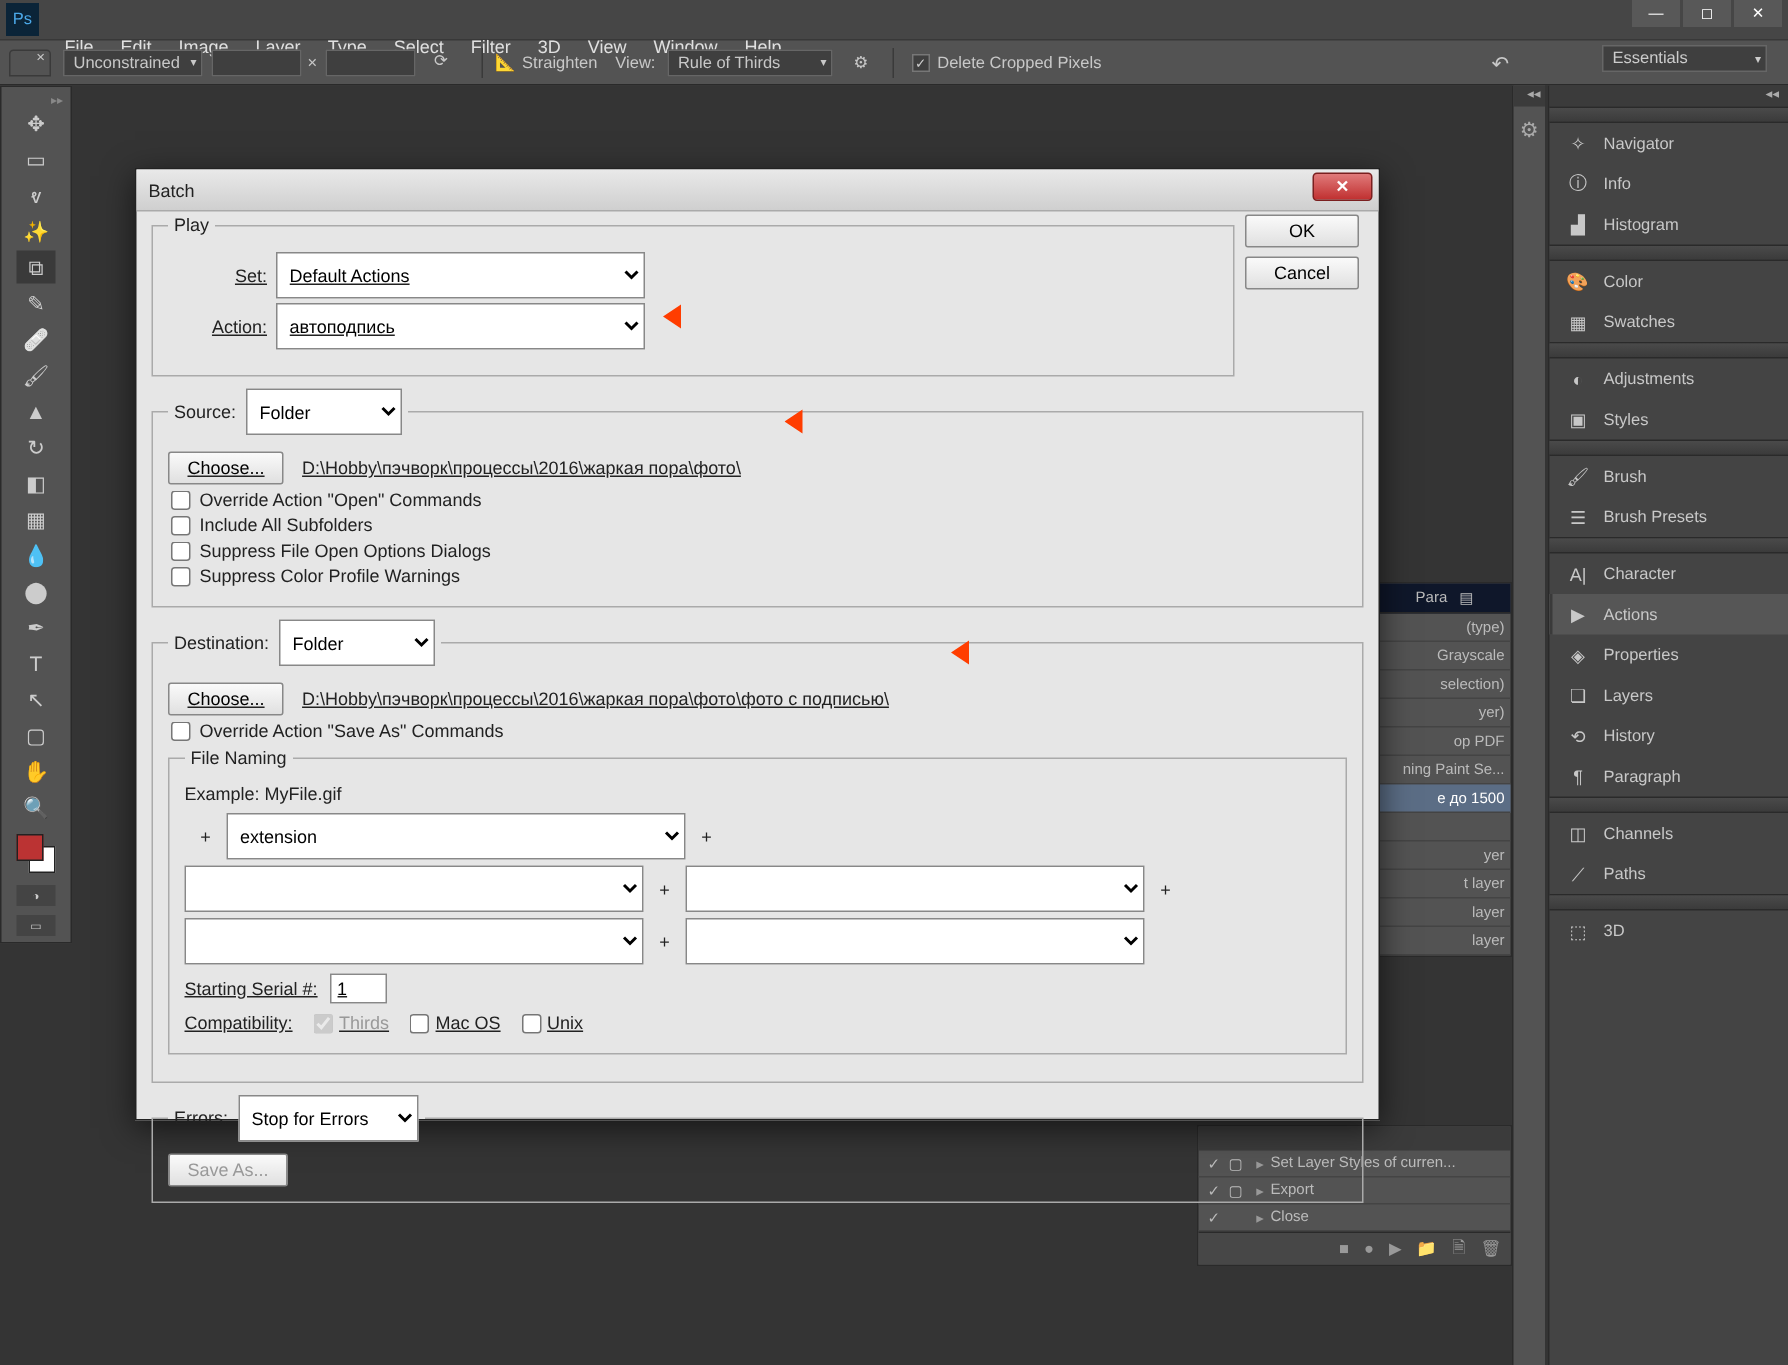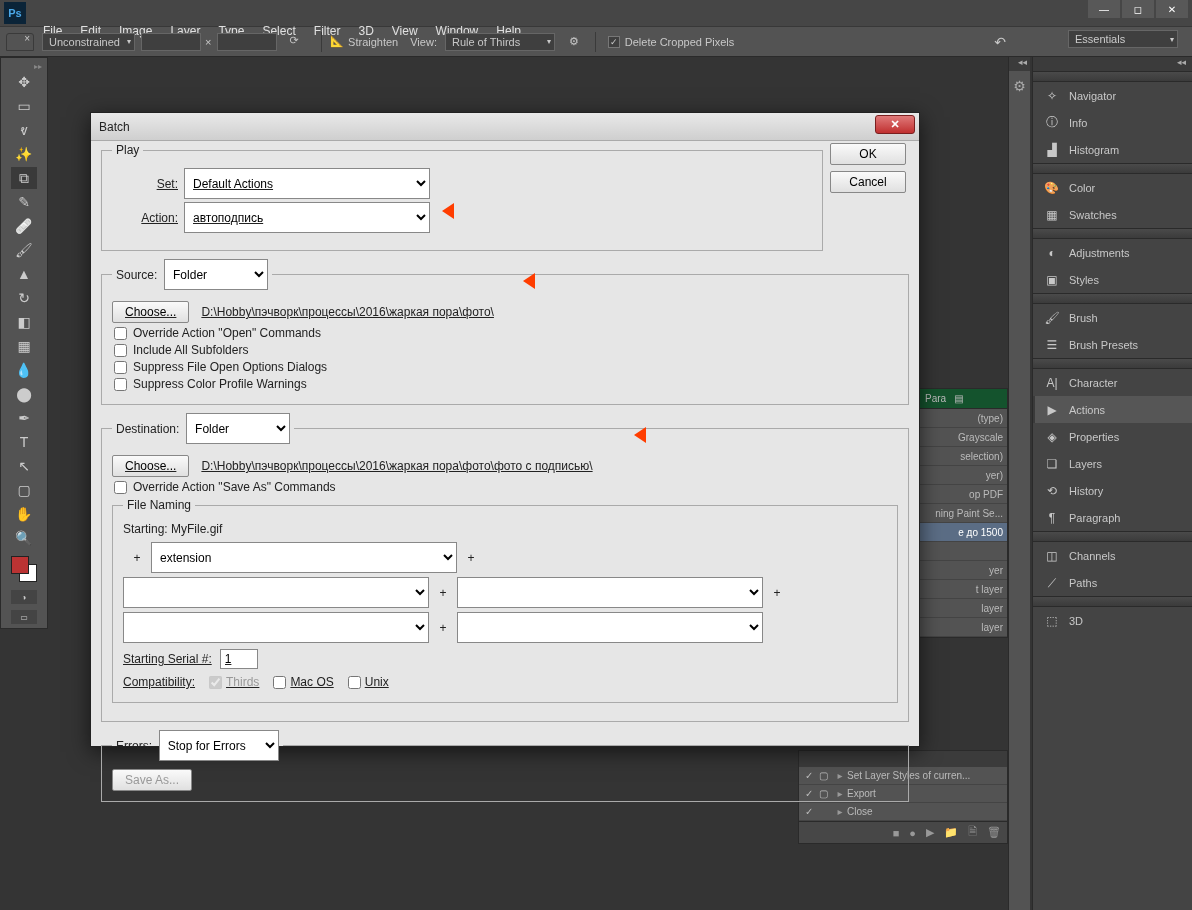--- a/index.html
+++ b/index.html
@@ -1,20 +1,20 @@
 <!DOCTYPE html>
 <html><head>
 <meta charset="utf-8">
 <style>
 * { box-sizing: border-box; margin: 0; padding: 0; font-family: Tahoma, Arial, sans-serif; }
 body { background: #343434; width: 1192px; height: 910px; overflow: hidden; font-size: 11px; color: #ccc; position: relative; }
 
 
 .menubar { height: 26px; background: #464646; display: flex; align-items: center; padding-left: 4px; color: #e0e0e0; font-size: 12px; }
-.ps-logo { width: 22px; height: 22px; background: #0b2438; color: #4ba8e8; font-weight: bold; font-size: 11px; display: flex; align-items: center; justify-content: center; margin-right: 8px; border: 1px solid #0b2438; }
+.ps-logo { width: 22px; height: 22px; background: #0b2438; color: #4ba8e8; font-weight: normal; font-size: 11px; display: flex; align-items: center; justify-content: center; margin-right: 8px; border: 1px solid #0b2438; }
 .menu-item { padding: 0 9px; cursor: default; margin-top: 36px; }
 .window-controls { position: absolute; right: 4px; top: 0; display: flex; }
 .window-controls div { width: 32px; height: 18px; background: #585858; color: #fff; display: flex; align-items: center; justify-content: center; margin-left: 2px; font-size: 10px; }
 .window-controls .close { background: #585858; }
 
 
 .options-bar { height: 31px; background: #535353; border-top: 1px solid #383838; border-bottom: 1px solid #2a2a2a; display: flex; align-items: center; padding: 0 6px; color: #c8c8c8; font-size: 11px; }
 .tab-handle { width: 28px; height: 18px; background: #535353; border: 1px solid #3a3a3a; border-radius: 3px 3px 0 0; margin-right: 8px; position: relative; }
 .tab-handle::after { content: "×"; position: absolute; right: 3px; top: -1px; font-size: 10px; }
 .opt-dropdown { background: #3f3f3f; border: 1px solid #666; padding: 1px 14px 1px 6px; margin-right: 6px; height: 18px; display: flex; align-items: center; position: relative; font-size: 11px; }
@@ -42,21 +42,21 @@
 .workspace-dd { position: absolute; right: 8px; top: 30px; width: 110px; }
 .r-top-bar { height: 14px; background: #3b3b3b; display: flex; justify-content: flex-end; padding-right: 6px; font-size: 9px; color: #aaa; }
 .r-group { border-top: 1px solid #2a2a2a; }
 .r-grip { height: 10px; background: linear-gradient(#4a4a4a,#3b3b3b); border-bottom: 1px solid #2a2a2a; }
 .r-item { display: flex; align-items: center; height: 27px; padding: 0 10px; color: #c8c8c8; font-size: 11px; cursor: pointer; }
 .r-item.active { background: #565656; box-shadow: inset 2px 0 0 #3a3a3a; }
 .r-icon { width: 18px; display: flex; justify-content: center; margin-right: 8px; font-size: 12px; }
 
 
 .actions-panel { position: absolute; top: 388px; right: 184px; width: 90px; background: #535353; border: 1px solid #2a2a2a; color: #bbb; font-size: 10px; }
-.ap-tab { height: 20px; background: #14532d; display: flex; align-items: center; justify-content: flex-start; padding: 0 6px; border-bottom: 1px solid #2a2a2a; }
+.ap-tab { height: 20px; background: #0f172a; display: flex; align-items: center; justify-content: center; padding: 0 6px; border-bottom: 1px solid #2a2a2a; }
 .ap-row { height: 19px; display: flex; align-items: center; padding: 0 4px; border-bottom: 1px solid #444; justify-content: flex-end; }
 .ap-row.sel { background: #5b6d85; color: #fff; }
 .ap-bottom { position: absolute; top: 750px; right: 184px; width: 210px; background: #535353; border: 1px solid #2a2a2a; }
 .apb-head { height: 16px; background: #3b3b3b; }
 .apb-row { height: 18px; display: flex; align-items: center; padding: 0 6px; border-bottom: 1px solid #444; font-size: 10px; color: #bbb; }
 .apb-row .chkcol { width: 14px; }
 .apb-row .arrow { width: 14px; text-align: center; color: #999; }
 .apb-toolbar { height: 22px; display: flex; align-items: center; justify-content: flex-end; padding: 0 6px; gap: 10px; color: #999; background: #474747; border-top: 1px solid #2a2a2a; }
 
 
@@ -383,21 +383,21 @@
       <div class="row">
         <button class="ps">Choose...</button>
         <span class="path">D:\Hobby\пэчворк\процессы\2016\жаркая пора\фото\фото с подписью\</span>
       </div>
       <label class="checkbox">
           <input type="checkbox" style="">
           <span>Override Action "Save As" Commands</span>
         </label>
       <fieldset class="fs-fn">
         <legend>File Naming</legend>
-        <div style="margin:2px 0 6px 0">Starting: MyFile.gif</div>
+        <div style="margin:2px 0 6px 0">Example: MyFile.gif</div>
         <div class="fn-row">
             <span class="plus">+</span>
           <select class="ps sel-300"><option>extension</option></select>
             <span class="plus">+</span>
         </div>
         <div class="fn-row">
           <select class="ps sel-300"><option></option></select>
             <span class="plus">+</span>
           <select class="ps sel-300"><option></option></select>
             <span class="plus">+</span>

